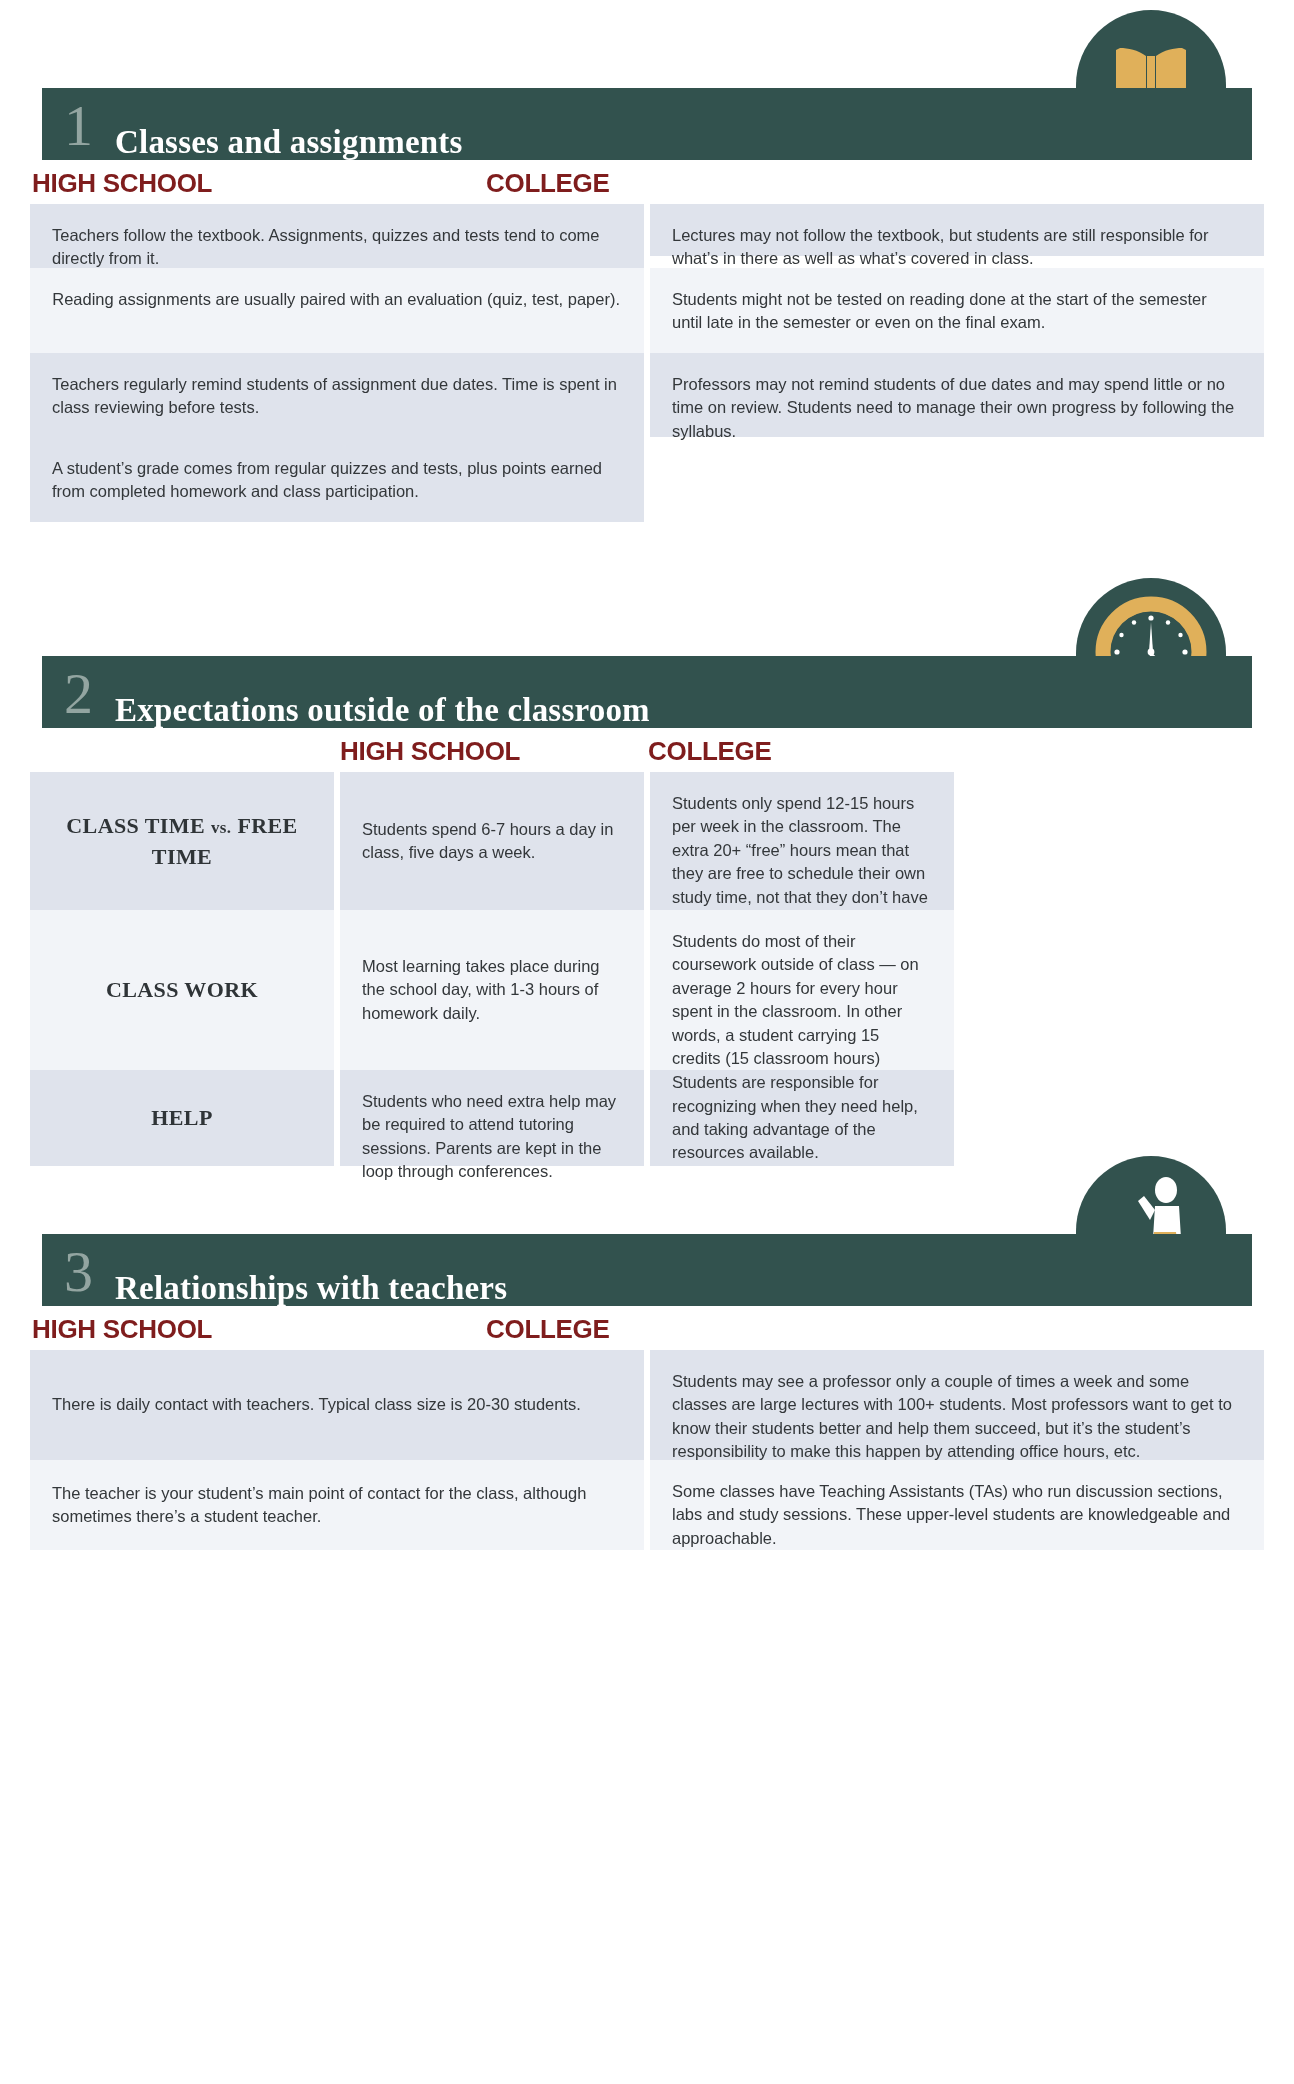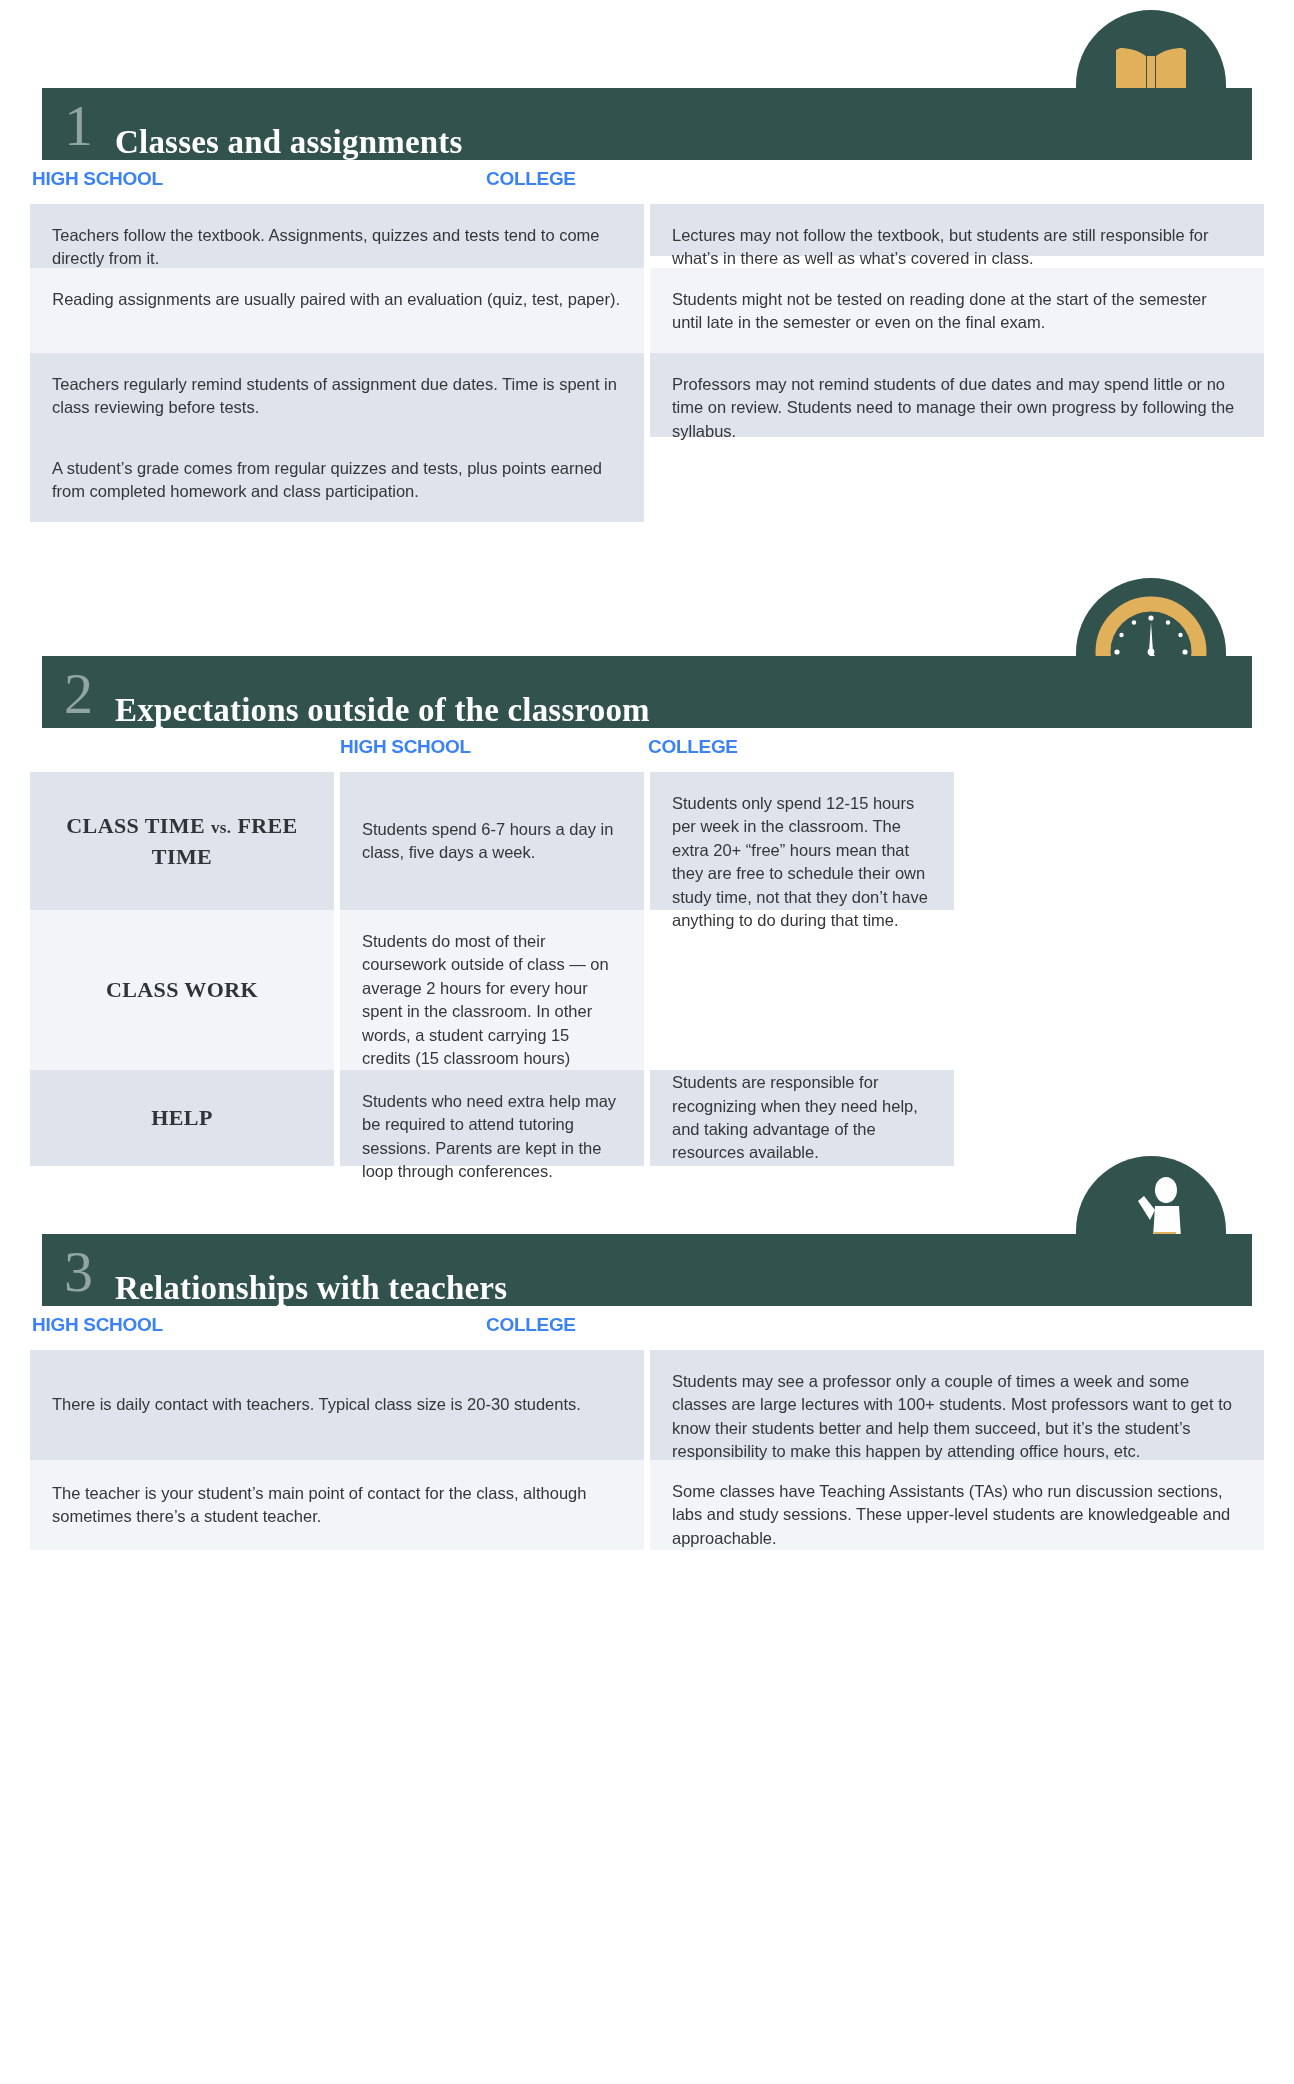--- a/index.html
+++ b/index.html
@@ -77,23 +77,23 @@
 
   
   .colheads {
     position: relative;
     height: 44px;
   }
   .colhead {
     position: absolute;
     font-family: "Liberation Sans", sans-serif;
     font-weight: bold;
-    font-size: 19px;
+    font-size: 26px;
     letter-spacing: -0.3px;
-    color: #3b82f6;
+    color: #7f1d1d;
     top: 8px;
   }
 
   
   .table {
     position: relative;
   }
   .row {
     display: flex;
     width: 1234px;
@@ -240,20 +240,23 @@
         </div>
         <div class="cell shade-a c2" style="height:138px; display:flex; align-items:center;">
             <p>Students spend 6-7 hours a day in class, five days a week.</p>
           </div>
         <div class="cell shade-a c3" style="height:138px;">
             <p>Students only spend 12-15 hours per week in the classroom. The extra 20+ “free” hours mean that they are free to schedule their own study time, not that they don’t have anything to do during that time.</p>
           </div>
       </div>
       <div class="row">
         <div class="cell shade-b c1 rowlabel" style="height:160px;">CLASS WORK</div>
+        <div class="cell shade-b c2" style="height:160px; display:flex; align-items:center;">
+            <p>Most learning takes place during the school day, with 1-3 hours of homework daily.</p>
+          </div>
         <div class="cell shade-b c3" style="height:160px;">
             <p>Students do most of their coursework outside of class — on average 2 hours for every hour spent in the classroom. In other words, a student carrying 15 credits (15 classroom hours) should be spending an additional 30 hours a week on assignments and class preparation.</p>
           </div>
       </div>
       <div class="row">
         <div class="cell shade-a c1 rowlabel" style="height:96px;">HELP</div>
         <div class="cell shade-a c2" style="height:96px;">
             <p>Students who need extra help may be required to attend tutoring sessions. Parents are kept in the loop through conferences.</p>
           </div>
         <div class="cell shade-a c3" style="height:96px; display:flex; align-items:center;">

